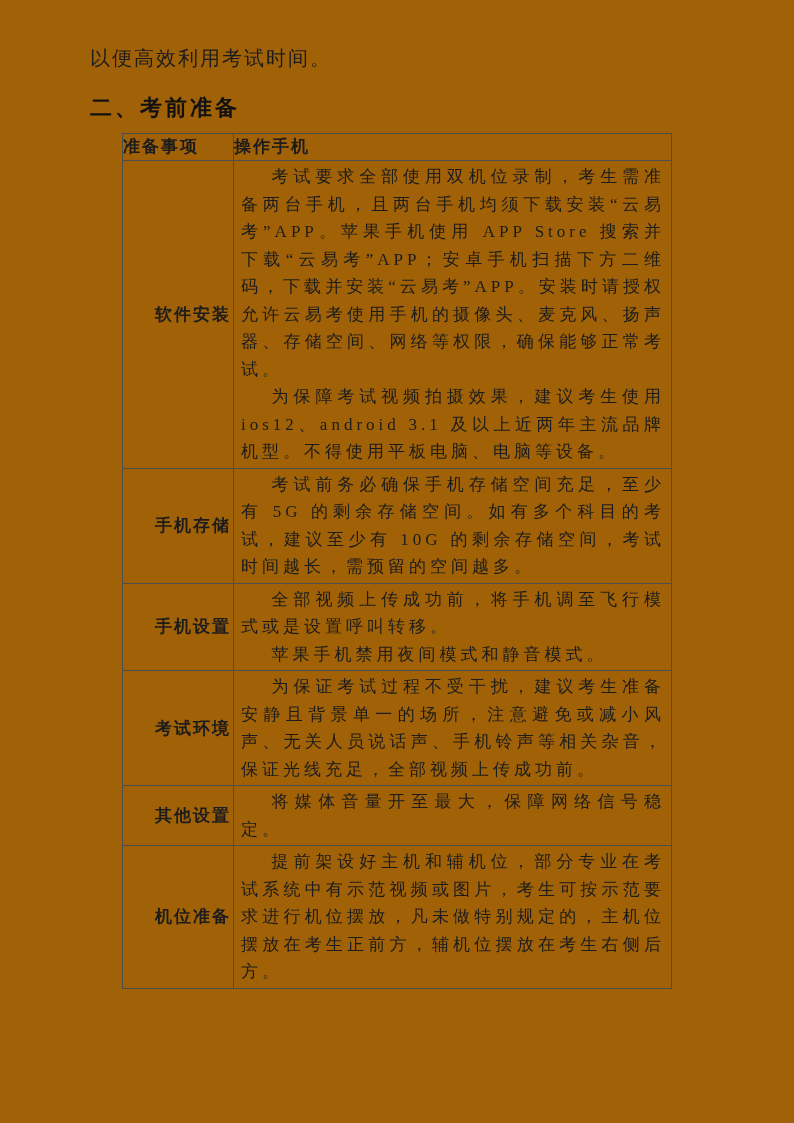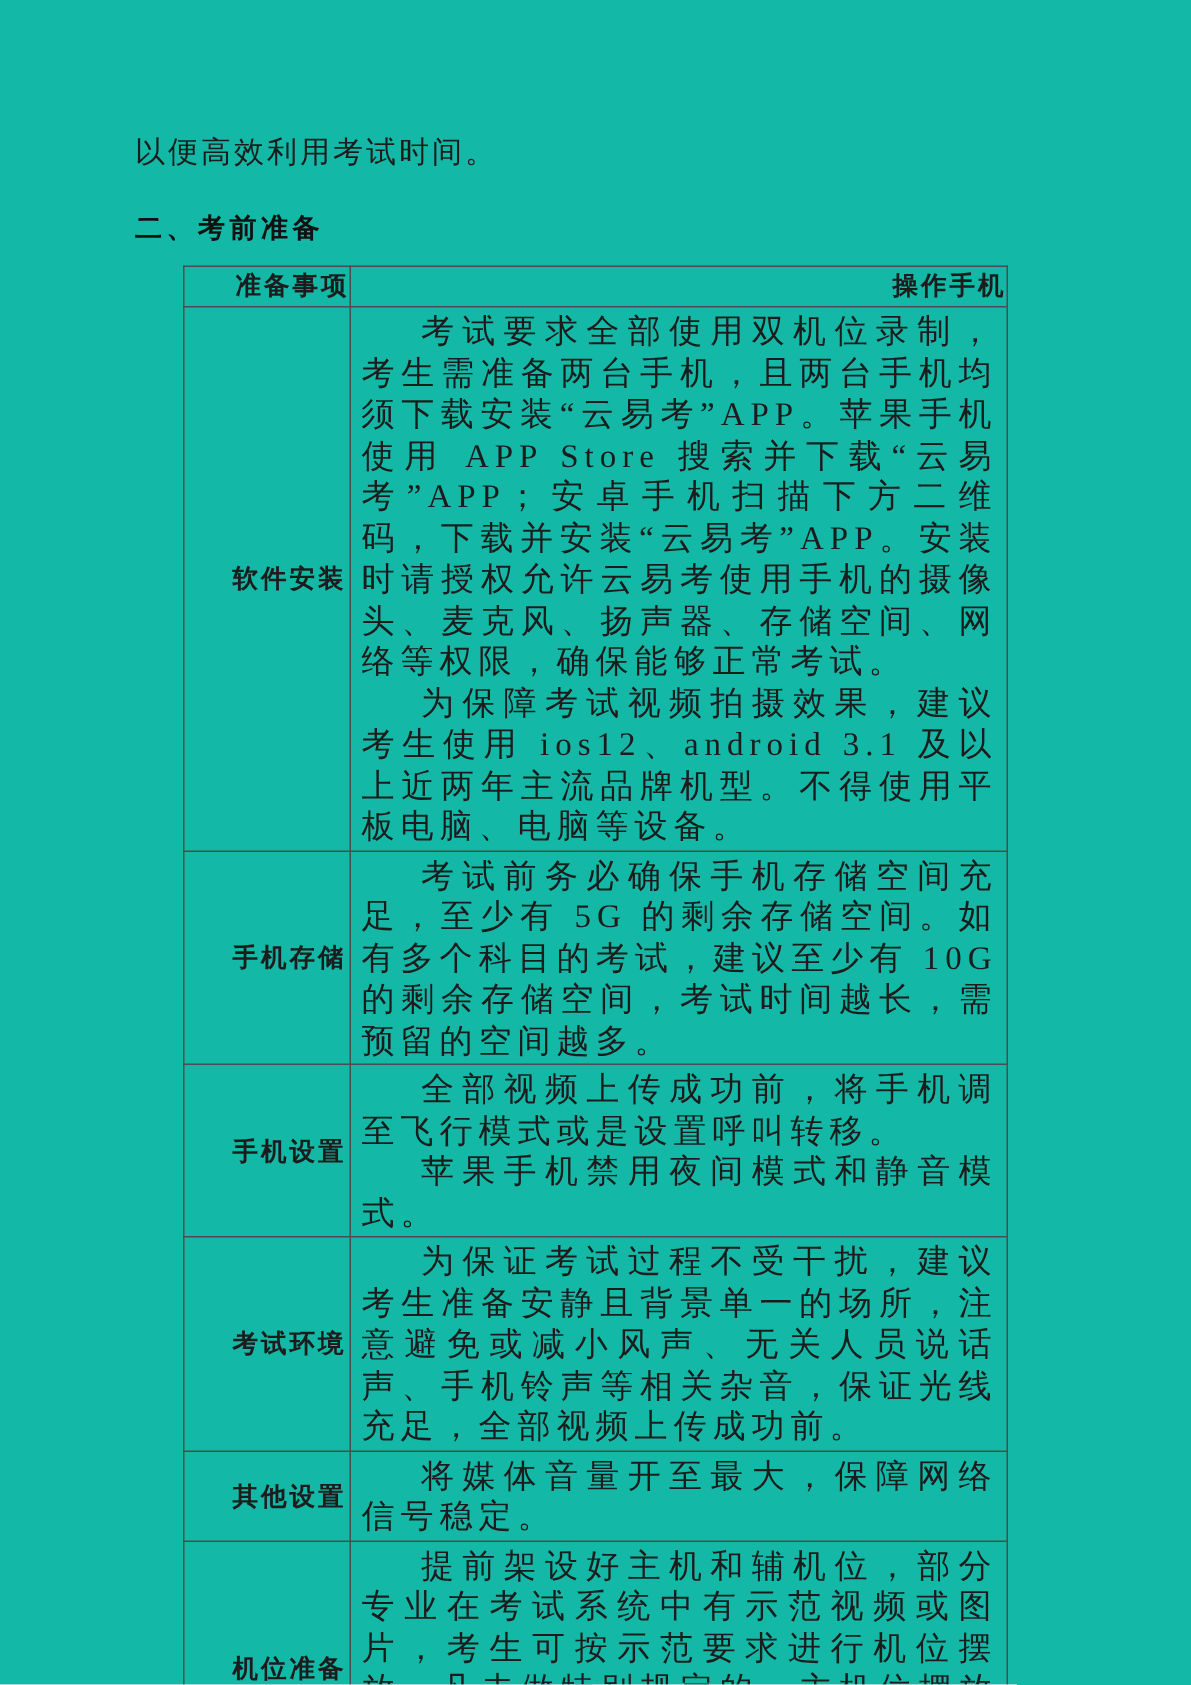--- a/index.html
+++ b/index.html
@@ -5,77 +5,77 @@
   html, body {
     margin: 0;
     padding: 0;
     background: #ffffff;
   }
   .page {
     position: relative;
     width: 794px;
     height: 1123px;
     box-sizing: border-box;
-    padding: 80px 89px 0 90px;
-    background: #14b8a6;
+    padding: 36px 89px 0 90px;
+    background: #a16207;
     color: #1c1c1c;
     font-family: "Liberation Serif", serif;
     overflow: hidden;
   }
   .bodytext p {
     margin: 0;
     font-size: 20px;
     line-height: 45px;
     letter-spacing: 2px;
     text-align: justify;
   }
   .p-item8 {
     text-indent: 1.15em;
   }
   .section-heading {
     margin: 10px 0 0 0;
-    font-size: 18px;
+    font-size: 22px;
     font-weight: bold;
     line-height: 34px;
     letter-spacing: 3px;
     color: #111111;
   }
   table.prep-table {
     border-collapse: collapse;
     table-layout: fixed;
     width: 550px;
     margin: 8px 0 0 32px;
   }
   .prep-table th, .prep-table td {
     border: 1px solid #4d4d4d;
     vertical-align: middle;
     box-sizing: border-box;
   }
   .prep-table th {
     font-size: 17px;
     font-weight: bold;
-    text-align: right;
+    text-align: left;
     letter-spacing: 2px;
     padding: 2px 0;
     line-height: 22px;
   }
   .prep-table th.col-label { width: 111px; }
   .prep-table td.label-cell {
     text-align: right;
     font-weight: bold;
     font-size: 17px;
     letter-spacing: 2px;
     padding: 2px;
   }
   .prep-table td.content-cell {
     padding: 2px 6px 2px 7px;
   }
   .prep-table td.content-cell p {
     margin: 0;
-    font-size: 22px;
+    font-size: 17px;
     line-height: 27.5px;
     letter-spacing: 4px;
     text-align: justify;
     text-indent: 1.8em;
   }
 </style>
 </head>
 <body>
 
 <div class="page">

